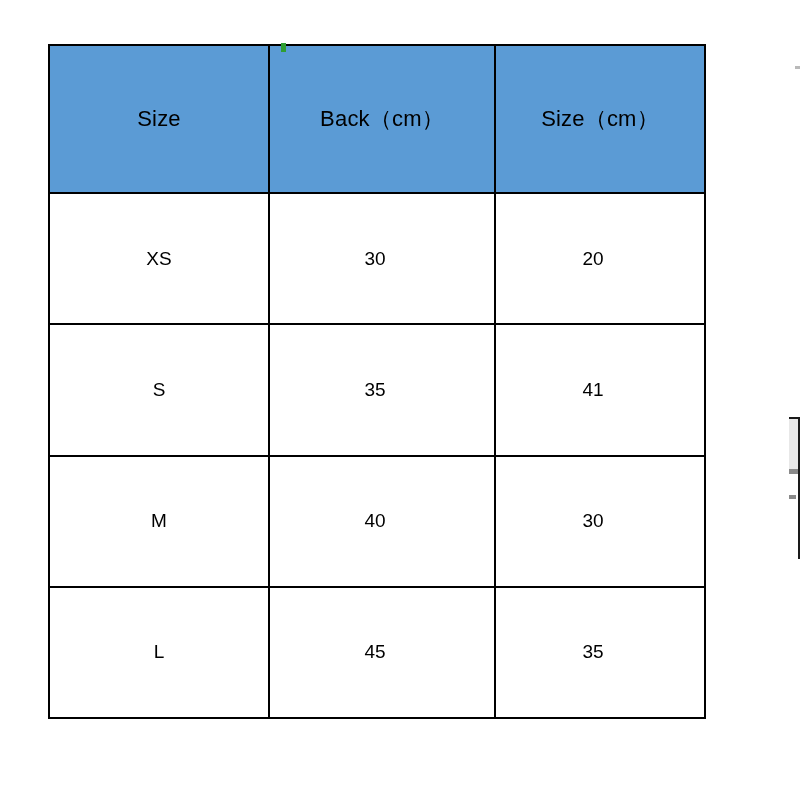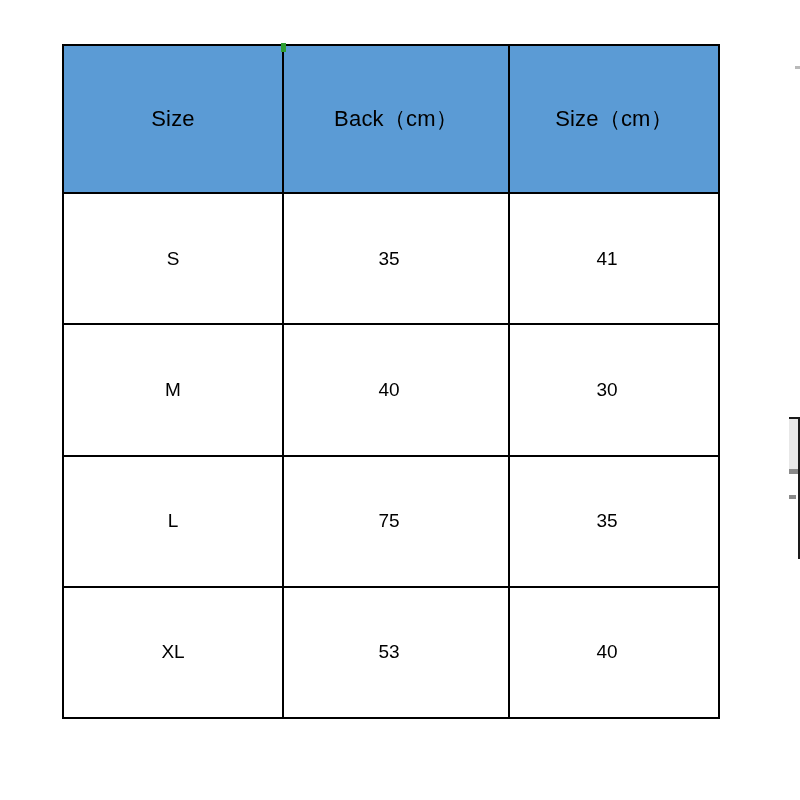--- a/index.html
+++ b/index.html
@@ -10,21 +10,21 @@
     width: 800px;
     height: 800px;
     background: #ffffff;
     font-family: "Liberation Sans", sans-serif;
     overflow: hidden;
     position: relative;
   }
 
   #size-chart-table {
     position: absolute;
-    left: 62px;
+    left: 48px;
     top: 44px;
     width: 656px;
     height: 675px;
     border-collapse: collapse;
     table-layout: fixed;
     background: #ffffff;
   }
 
   #size-chart-table col.col-size  { width: 220px; }
   #size-chart-table col.col-chest { width: 226px; }
@@ -132,38 +132,38 @@
   </colgroup>
   <thead>
     <tr>
       <th>Size</th>
       <th>Back（cm）</th>
       <th>Size（cm）</th>
     </tr>
   </thead>
   <tbody>
     <tr>
+      <td class="cell-size">XS</td>
+      <td class="cell-chest">30</td>
+      <td class="cell-back">20</td>
+    </tr>
+    <tr>
       <td class="cell-size">S</td>
       <td class="cell-chest">35</td>
       <td class="cell-back">41</td>
     </tr>
     <tr>
       <td class="cell-size">M</td>
       <td class="cell-chest">40</td>
       <td class="cell-back">30</td>
     </tr>
     <tr>
       <td class="cell-size">L</td>
-      <td class="cell-chest">75</td>
+      <td class="cell-chest">45</td>
       <td class="cell-back">35</td>
-    </tr>
-    <tr>
-      <td class="cell-size">XL</td>
-      <td class="cell-chest">53</td>
-      <td class="cell-back">40</td>
     </tr>
   </tbody>
 </table>
 
 <div class="artifact-green-speck"></div>
 
 <div class="scrollbar-fragment">
   <div class="sb-track"></div>
   <div class="sb-thumb-a"></div>
   <div class="sb-thumb-b"></div>

